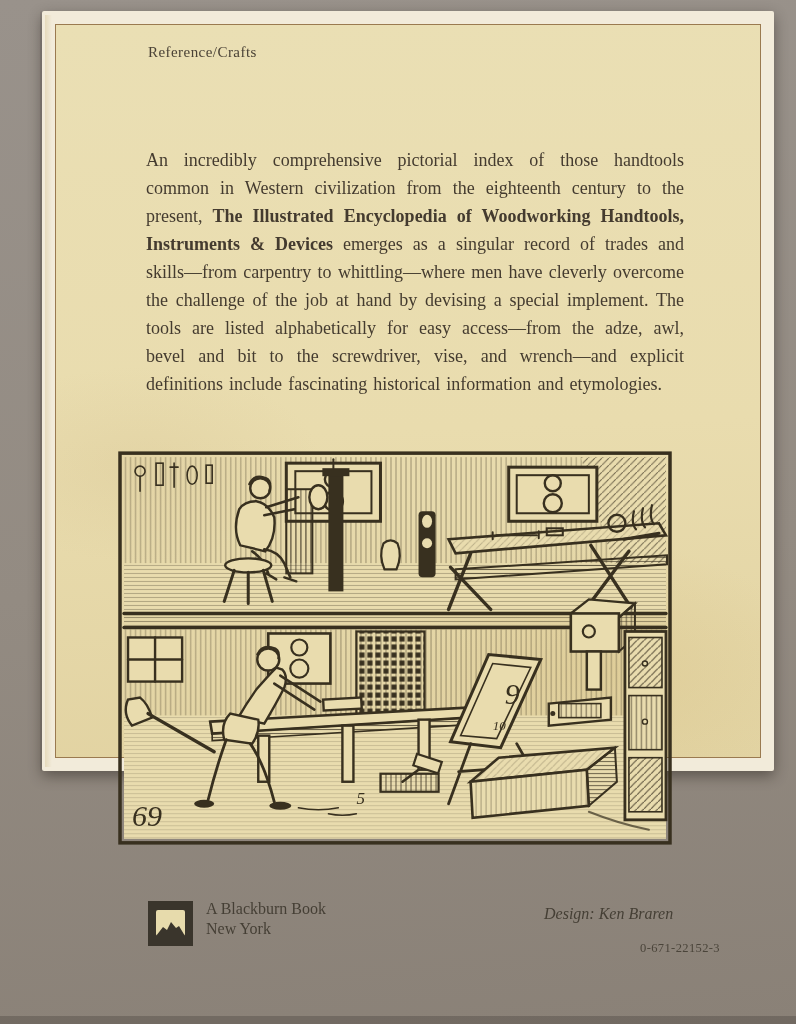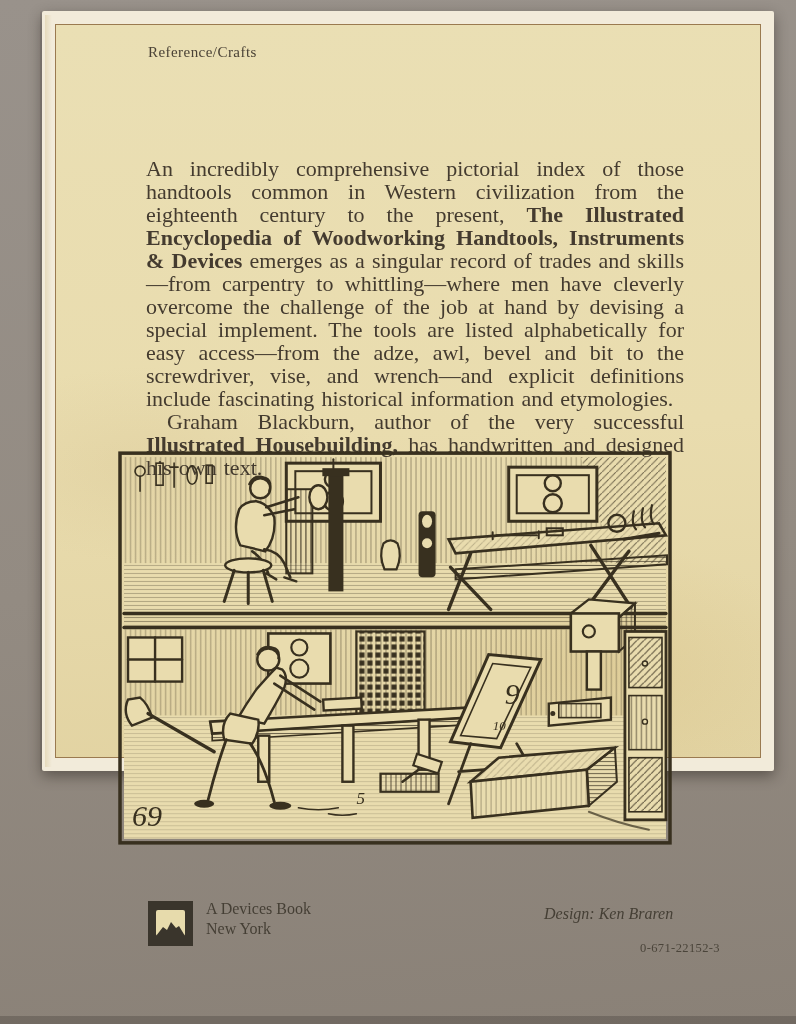--- a/index.html
+++ b/index.html
@@ -29,22 +29,22 @@
       radial-gradient(ellipse 300px 180px at 78% 88%, rgba(213,190,130,.35), rgba(0,0,0,0) 70%),
       radial-gradient(ellipse 260px 140px at 12% 60%, rgba(210,190,140,.25), rgba(0,0,0,0) 70%),
       linear-gradient(178deg,#eadfb4 0%,#e9dcae 55%,#e2d3a2 100%);
   }
   .category {
     position:absolute; left:92px; top:19px;
     font-size:15px; letter-spacing:.03em; color:#4a4236;
   }
   .blurb {
     position:absolute; left:90px; top:121px; width:538px;
-    font-size:22px; line-height:23px; text-align:justify;
-    color:#443b2f; word-spacing:1.6px;margin-top:11px;
+    font-size:18px; line-height:28px; text-align:justify;
+    color:#443b2f; word-spacing:1.6px;
   }
   .blurb p { margin:0; }
   .blurb p.indent { text-indent:21px; }
   .blurb strong { font-weight:700; }
   .illustration {
     position:absolute; left:62px; top:426px; width:554px; height:394px;
   }
   .footer-logo { position:absolute; left:92px; top:876px; width:45px; height:45px; }
   .publisher {
     position:absolute; left:150px; top:874px;
@@ -65,21 +65,20 @@
 <body>
 
 <div class="photo">
   <div class="book">
     <div class="cover">
 
       <div class="category">Reference/Crafts</div>
 
       <div class="blurb">
         <p><span>An incredibly comprehensive pictorial index of those handtools common in Western civilization from the eighteenth century to the present, </span><strong>The Illustrated Encyclopedia of Woodworking Handtools, Instruments &amp; Devices</strong><span> emerges as a singular record of trades and skills—from carpentry to whittling—where men have cleverly overcome the challenge of the job at hand by devising a special implement. The tools are listed alphabetically for easy access—from the adze, awl, bevel and bit to the screwdriver, vise, and wrench—and explicit definitions include fascinating historical information and etymologies.</span></p>
-        <p class="indent"><span>Graham Blackburn, author of the very successful </span><strong>Illustrated Housebuilding,</strong><span> has handwritten and designed his own text.</span></p>
       </div>
 
       <svg class="illustration" viewBox="0 0 553 393" xmlns="http://www.w3.org/2000/svg">
         <defs>
           <pattern id="pv" width="5" height="10" patternUnits="userSpaceOnUse">
             <path d="M2.5 0V10" stroke="#38301f" stroke-width="1" opacity="0.75"></path>
           </pattern>
           <pattern id="ph" width="10" height="4" patternUnits="userSpaceOnUse">
             <path d="M0 2H10" stroke="#38301f" stroke-width="0.9" opacity="0.75"></path>
           </pattern>
@@ -267,21 +266,21 @@
         </g>
       </svg>
 
       <svg class="footer-logo" viewBox="0 0 45 45" xmlns="http://www.w3.org/2000/svg">
         <rect x="0" y="0" width="45" height="45" fill="#3a352c"></rect>
         <rect x="8" y="9" width="29" height="26" rx="2" fill="#e7dbac"></rect>
         <path d="M8 35 L15 26 L19 29 L23 21 L28 27 L31 25 L37 35 Z" fill="#3a352c"></path>
       </svg>
 
       <div class="publisher">
-        <div>A Devices Book</div>
+        <div>A Blackburn Book</div>
         <div>New York</div>
       </div>
 
       <div class="design-credit">Design: Ken Braren</div>
       <div class="isbn">0-671-22152-3</div>
 
     </div>
   </div>
 </div>
 

